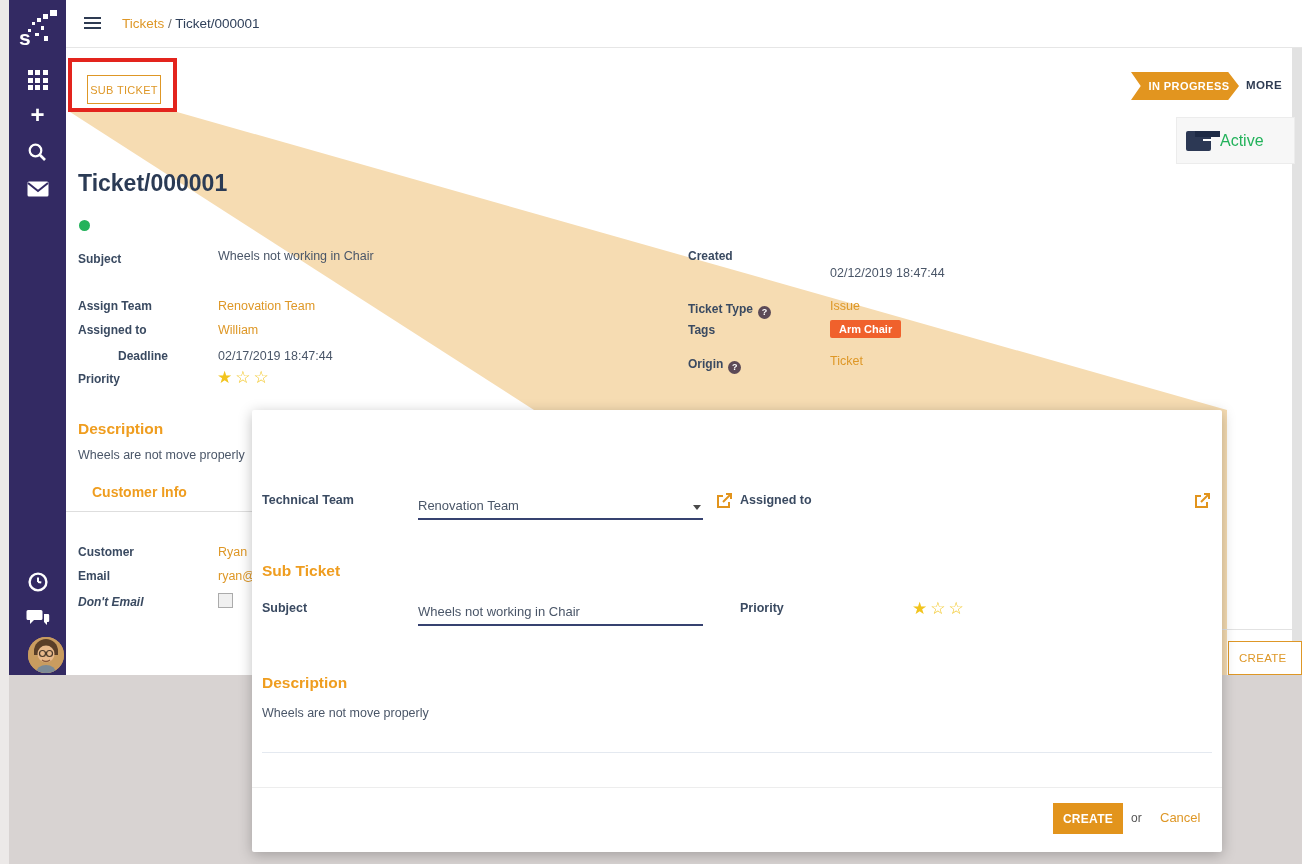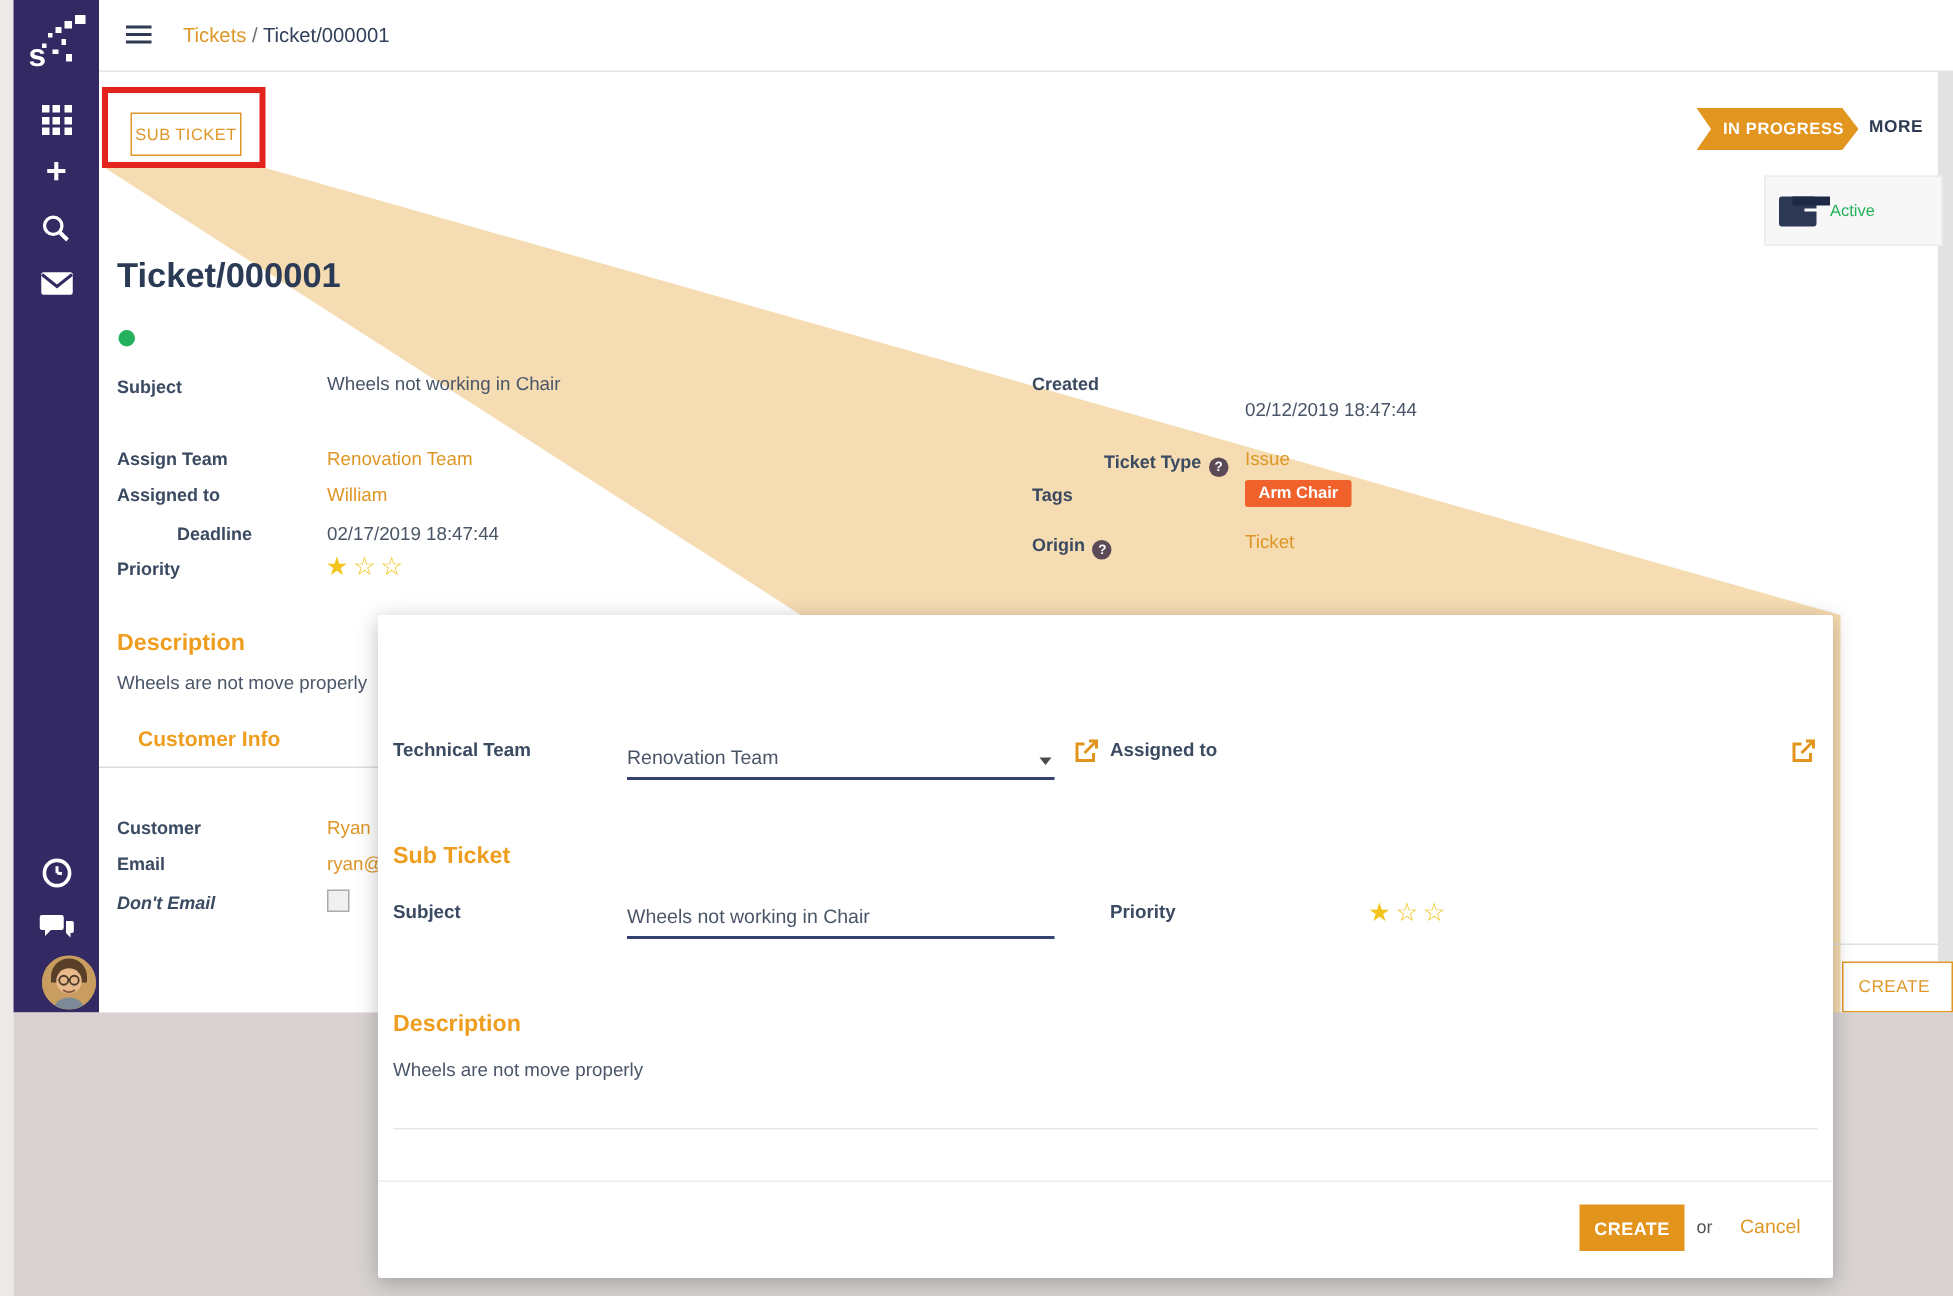--- a/index.html
+++ b/index.html
@@ -39,21 +39,21 @@
             font-size:11px; font-weight:bold; letter-spacing:.4px; display:flex; align-items:center; justify-content:center;
             padding-left:8px; cursor:pointer; z-index:2;
             clip-path:polygon(0% 0%, 90% 0%, 100% 50%, 90% 100%, 0% 100%, 9% 50%); }
   .more-btn { position:absolute; left:1246px; top:79px; font-size:11.5px; font-weight:bold; color:#2E3B52; letter-spacing:.4px; cursor:pointer; z-index:2; }
 
   
   .dropdown { position:absolute; left:1176px; top:117px; width:119px; height:47px; background:#F7F7F7; border:1px solid #ECECEC; z-index:5; display:flex; align-items:center; cursor:pointer; }
   .archive-icon { position:relative; width:25px; height:20px; margin-left:10px; background:#2C3854; border-radius:2px; }
   .archive-icon .lid { position:absolute; left:0; top:0; width:100%; height:6px; background:#1E2A45; }
   .archive-icon .dash { position:absolute; left:8px; top:8px; width:9px; height:2.5px; background:#fff; }
-  .dropdown span { margin-left:9px; font-size:11px; color:#23B25B; }
+  .dropdown span { margin-left:9px; font-size:16px; color:#23B25B; }
 
   .scrollbar { position:absolute; left:1292px; top:48px; width:10px; height:627px; background:#E2E2E2; z-index:2; cursor:pointer; }
 
   
   .content { position:absolute; inset:0; z-index:2; }
   .page-title { position:absolute; left:78px; top:170px; font-size:23px; font-weight:bold; color:#2B3B55; }
   .status-dot { position:absolute; left:79px; top:220px; width:11px; height:11px; border-radius:50%; background:#23B25B; }
   .frow { position:absolute; }
   .lbl { font-size:12px; font-weight:bold; color:#3A4A61; }
   .val { font-size:12.5px; color:#4A5668; }
@@ -214,21 +214,21 @@
     <div class="frow val" style="left:218px; top:349px;">02/17/2019 18:47:44</div>
 
     <div class="frow lbl" style="left:78px; top:372px;">Priority</div>
     <div class="frow stars" style="left:217px; top:367px;">
       <span>★</span><span>☆</span><span>☆</span>
     </div>
 
     <div class="frow lbl" style="left:688px; top:249px;">Created</div>
     <div class="frow val" style="left:830px; top:266px;">02/12/2019 18:47:44</div>
 
-    <div class="frow" style="left:688px; top:299px;margin-left:48px;">
+    <div class="frow" style="left:688px; top:299px;">
       <span class="lbl">Ticket Type</span><span class="help">?</span>
     </div>
     <div class="frow val link" style="left:830px; top:299px;">Issue</div>
 
     <div class="frow lbl" style="left:688px; top:323px;">Tags</div>
     <div class="frow" style="left:830px; top:319px;">
       <span class="tag-chip">Arm Chair</span>
     </div>
 
     <div class="frow" style="left:688px; top:354px;">

